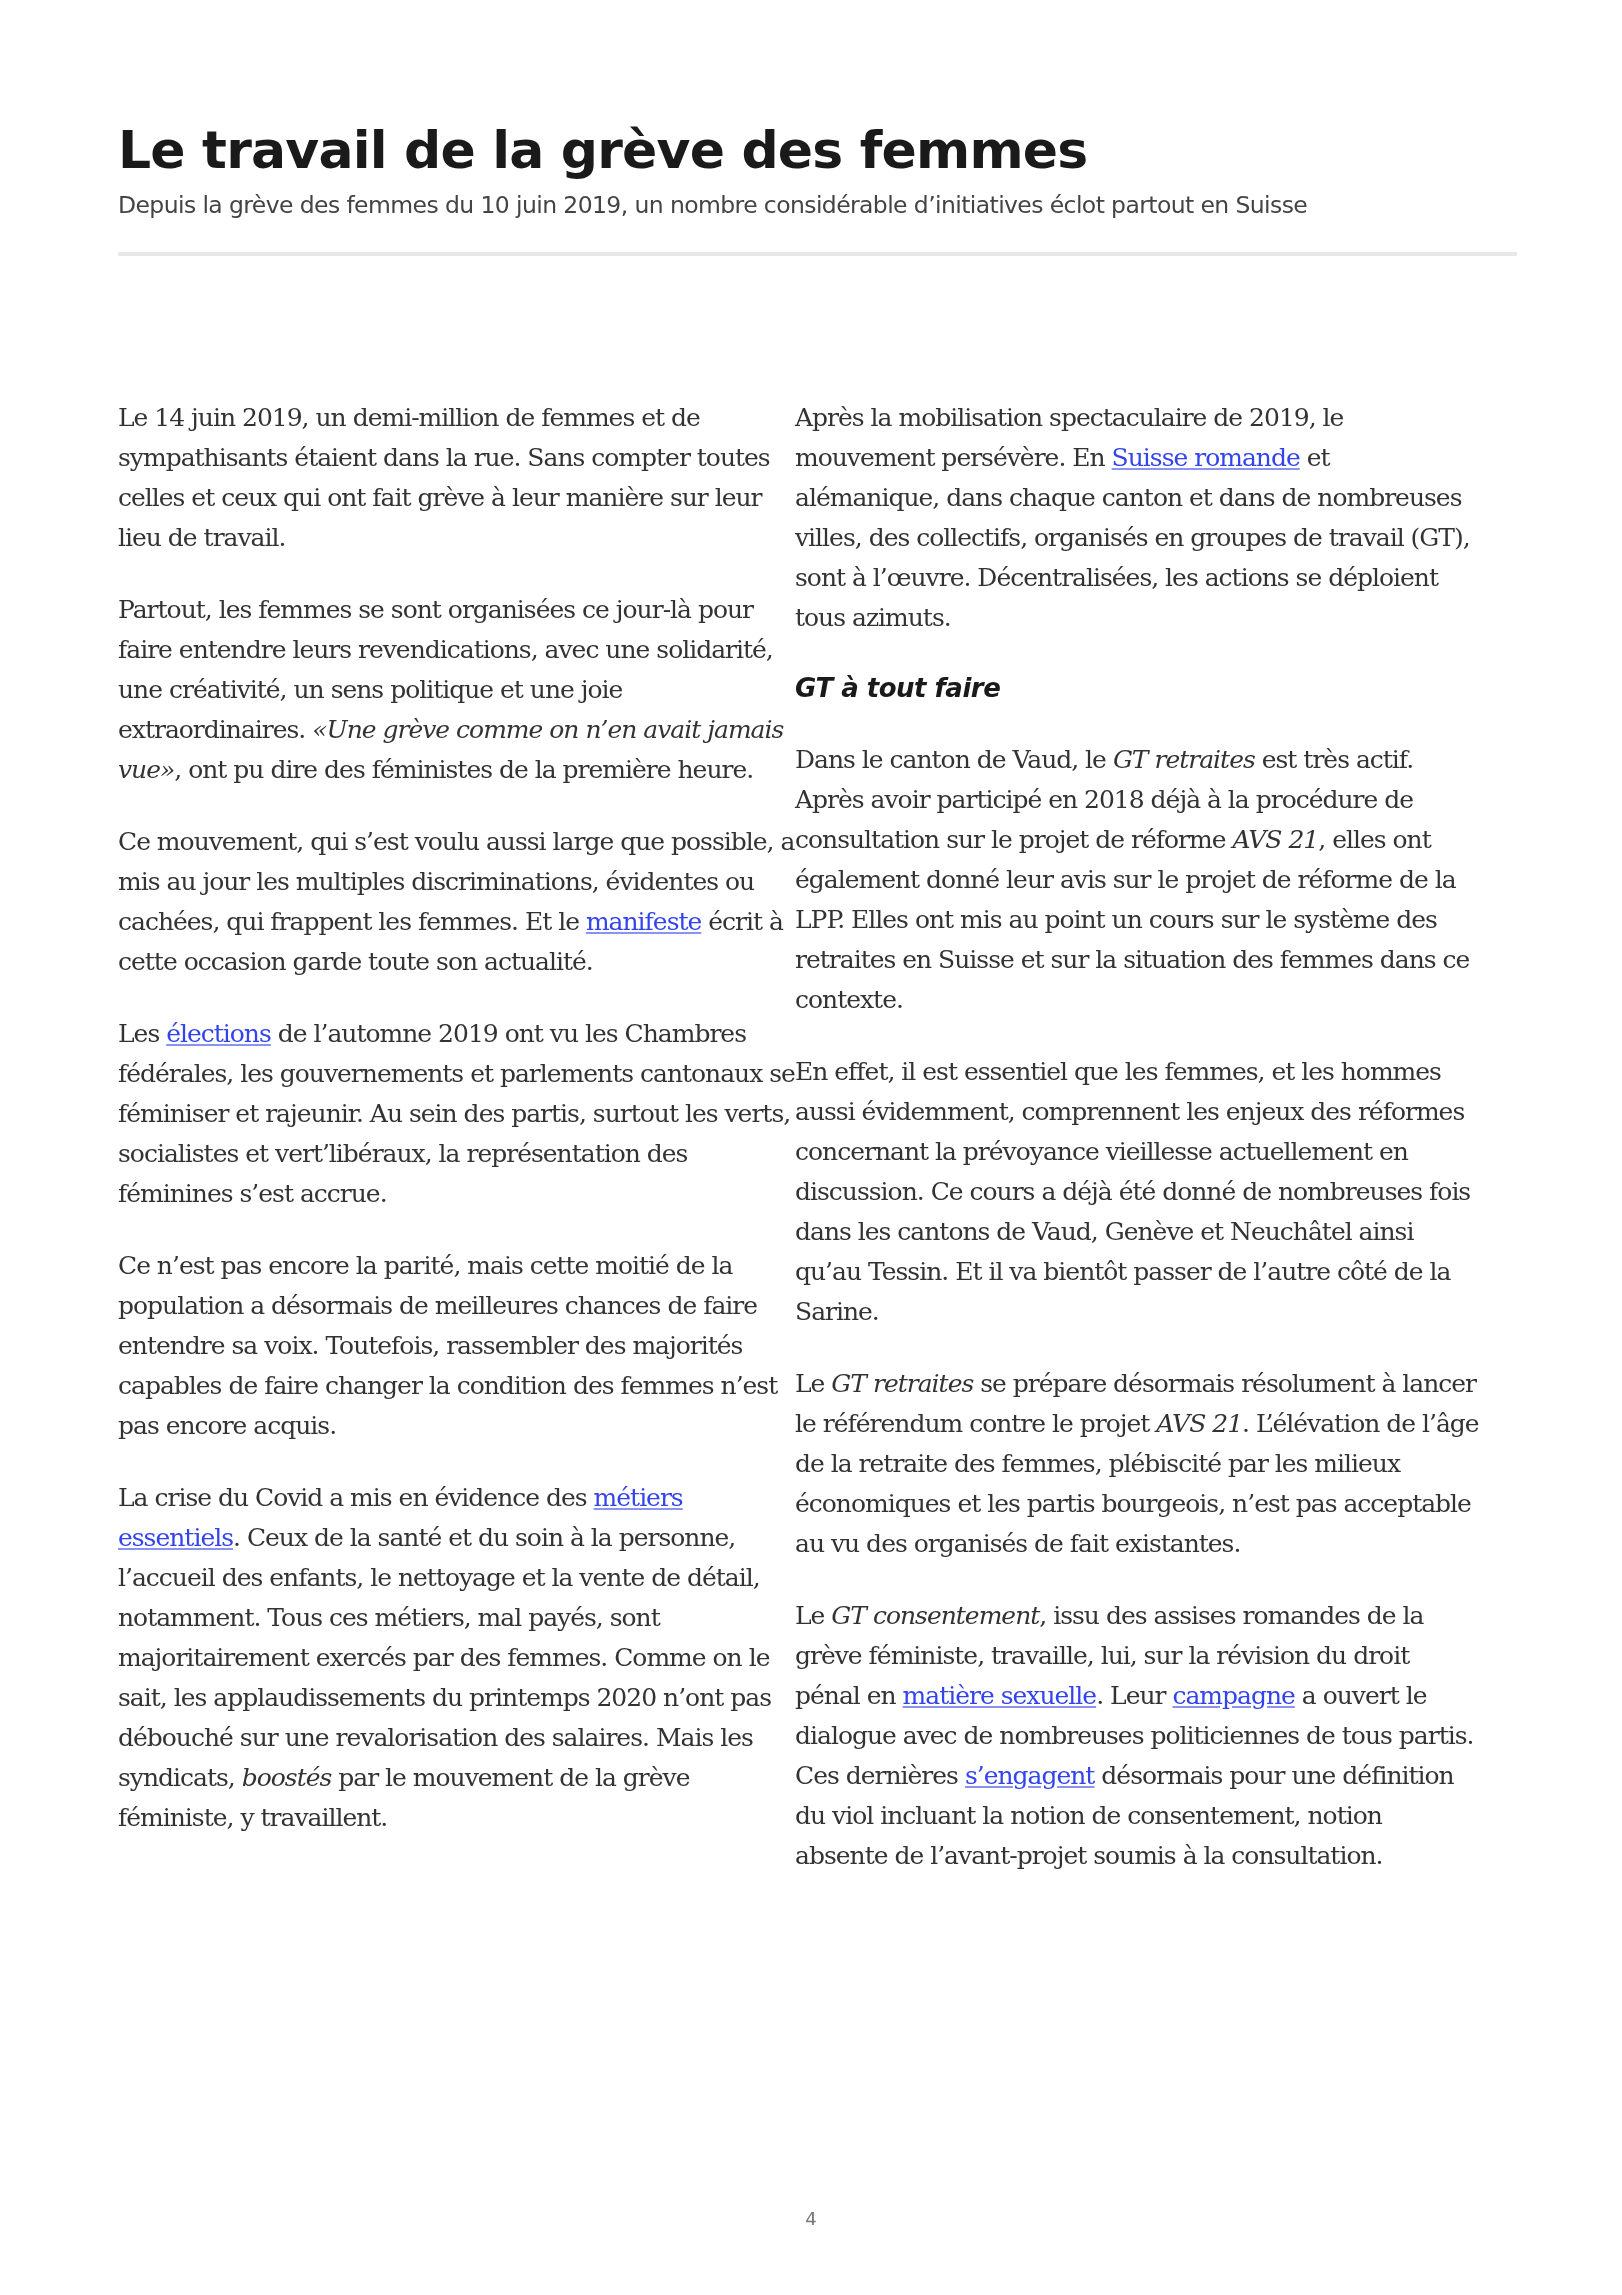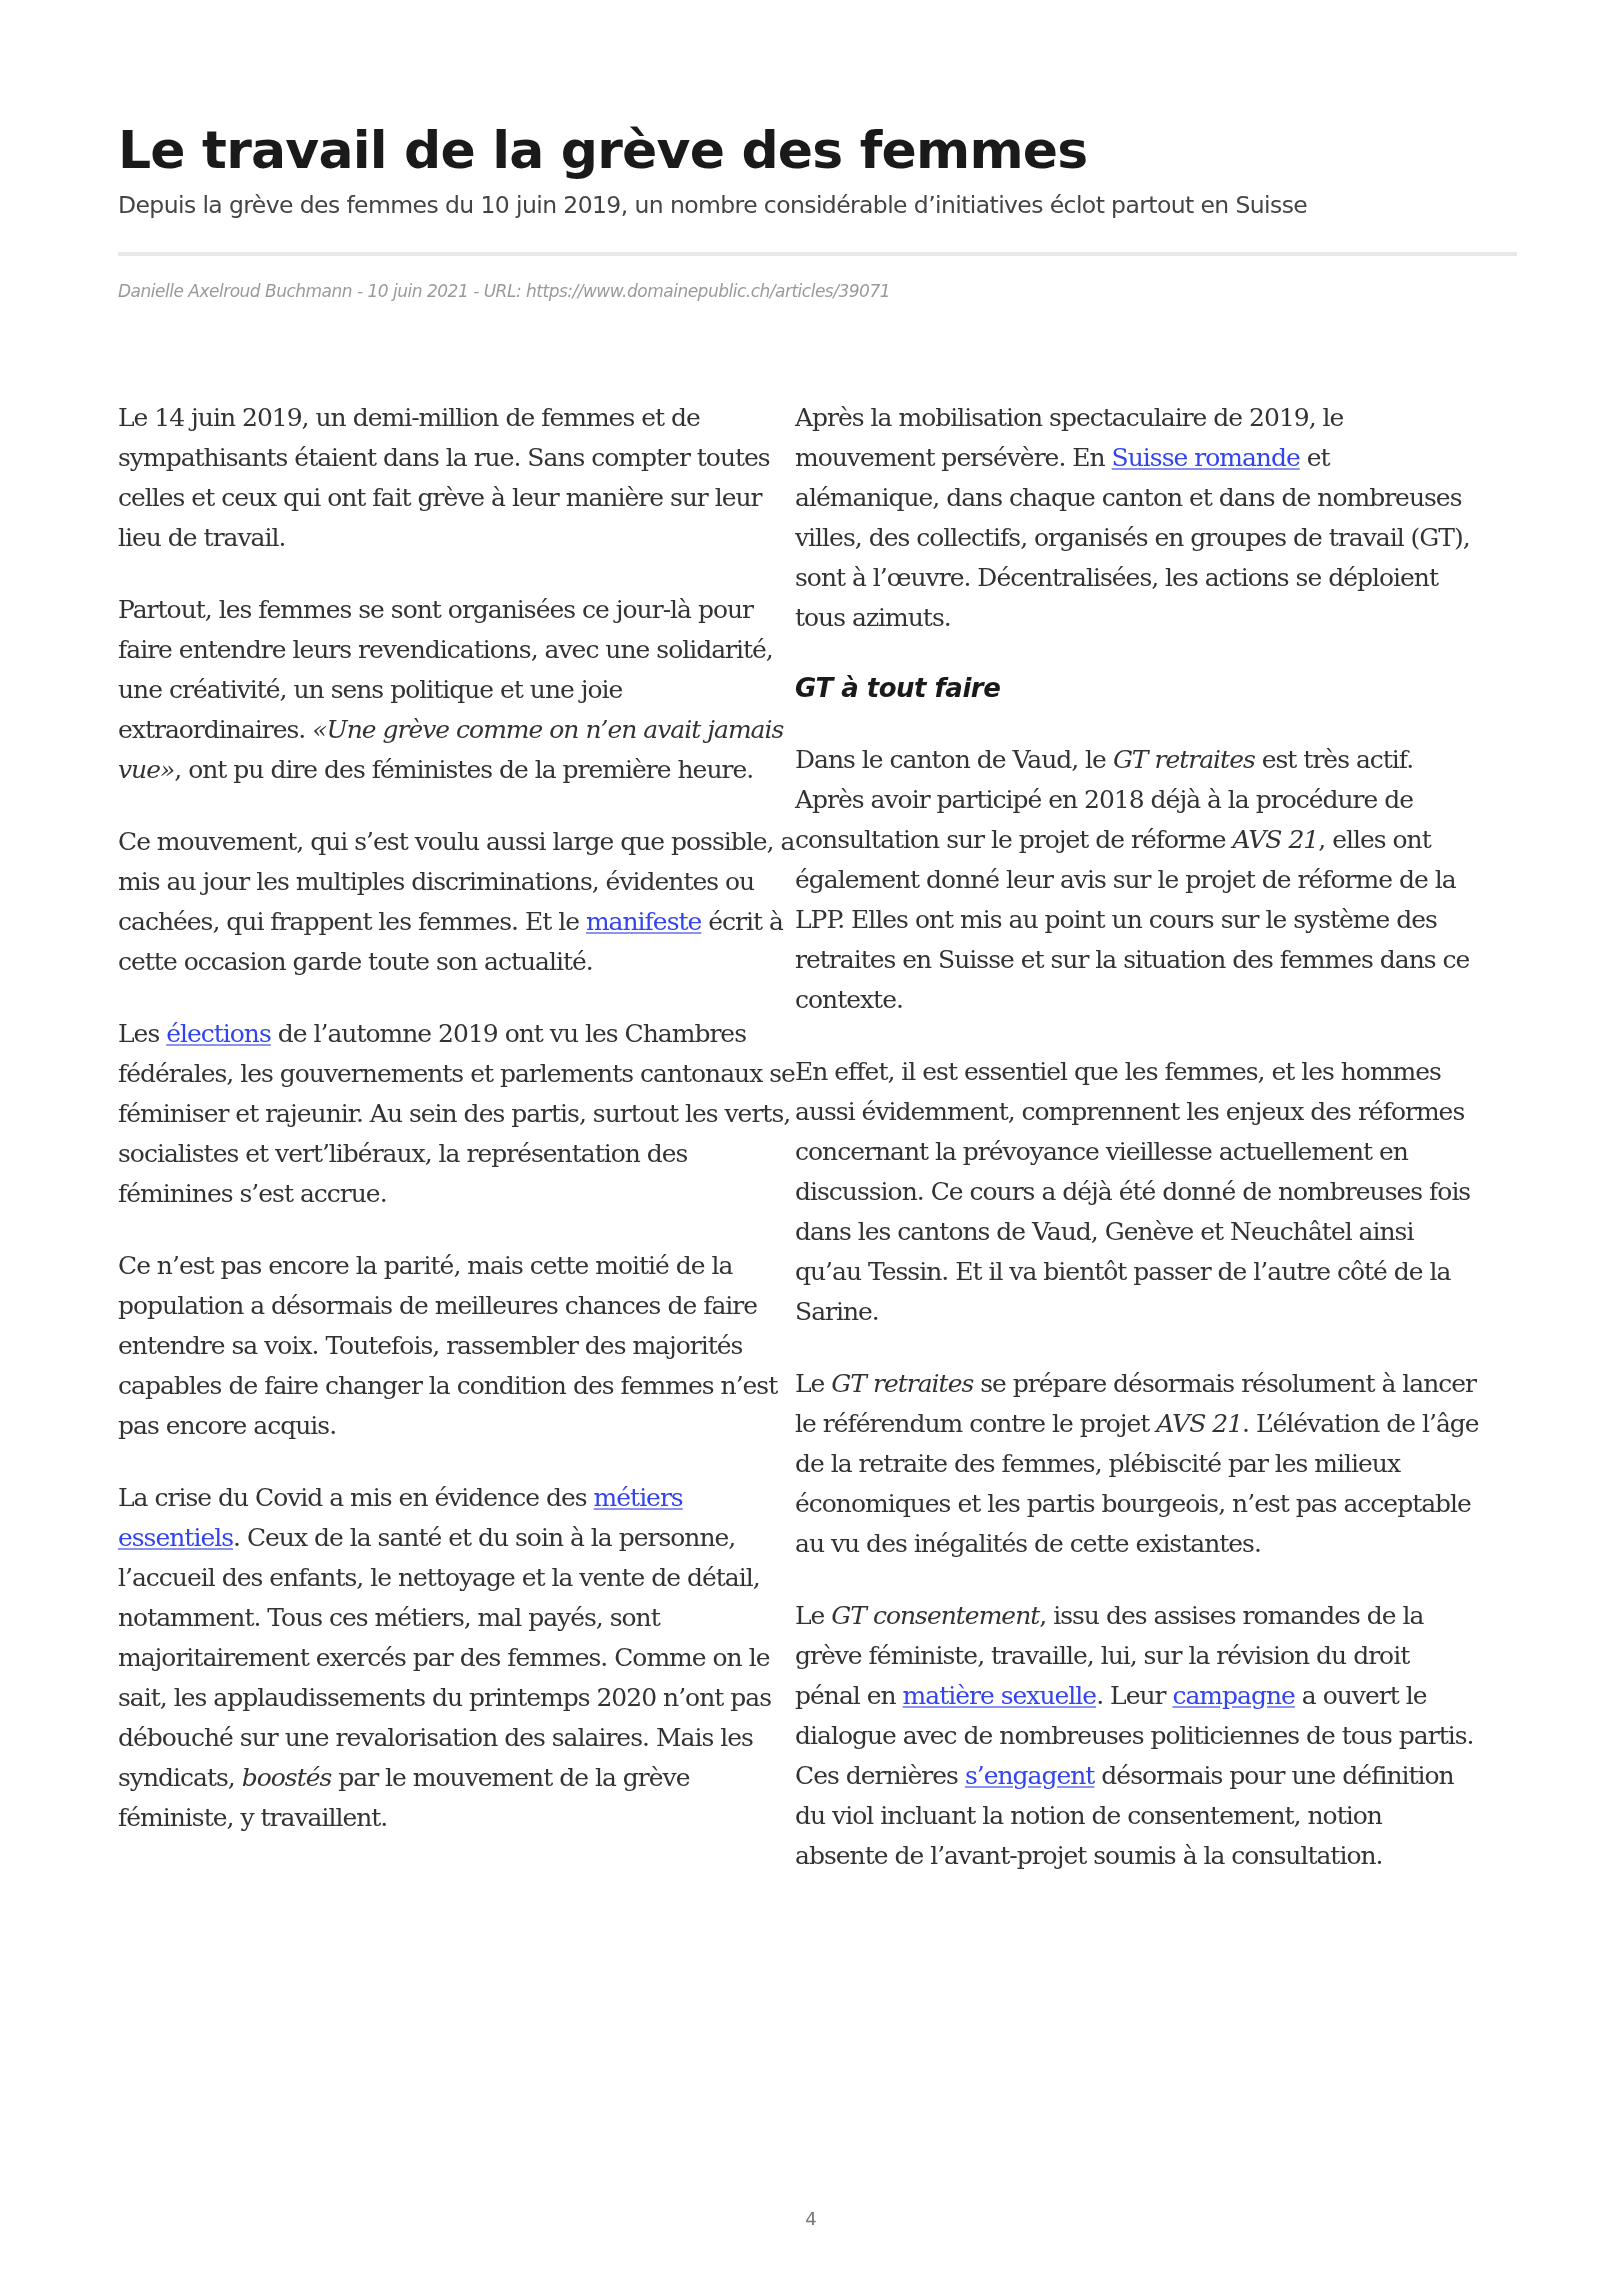--- a/index.html
+++ b/index.html
@@ -19,37 +19,36 @@
   em { font-style: italic; }
   .pagenum { position: absolute; top: 2208px; left: 0; width: 1622px; text-align: center; font-family: "DejaVu Sans", sans-serif; font-size: 18px; color: #777; }
 </style>
 </head>
 <body>
 
 <div class="page">
   <h1 class="title">Le travail de la grève des femmes</h1>
   <div class="subtitle">Depuis la grève des femmes du 10 juin 2019, un nombre considérable d’initiatives éclot partout en Suisse</div>
   <div class="rule"></div>
-  <div class="meta">Danielle Axelroud Buchmann - 10 juin 2021 - URL: https://www.domainepublic.ch/articles/39071</div>
 
   <div class="columns">
     <div class="col left">
       <p class="body">Le 14 juin 2019, un demi-million de femmes et de sympathisants étaient dans la rue. Sans compter toutes celles et ceux qui ont fait grève à leur manière sur leur lieu de travail.</p>
       <p class="body"><span>Partout, les femmes se sont organisées ce jour-là pour faire entendre leurs revendications, avec une solidarité, une créativité, un sens politique et une joie extraordinaires. </span><em>«Une grève comme on n’en avait jamais vue»</em><span>, ont pu dire des féministes de la première heure.</span></p>
       <p class="body"><span>Ce mouvement, qui s’est voulu aussi large que possible, a mis au jour les multiples discriminations, évidentes ou cachées, qui frappent les femmes. Et le </span><a class="link">manifeste</a><span> écrit à cette occasion garde toute son actualité.</span></p>
       <p class="body"><span>Les </span><a class="link">élections</a><span> de l’automne 2019 ont vu les Chambres fédérales, les gouvernements et parlements cantonaux se féminiser et rajeunir. Au sein des partis, surtout les verts, socialistes et vert’libéraux, la représentation des féminines s’est accrue.</span></p>
       <p class="body">Ce n’est pas encore la parité, mais cette moitié de la population a désormais de meilleures chances de faire entendre sa voix. Toutefois, rassembler des majorités capables de faire changer la condition des femmes n’est pas encore acquis.</p>
       <p class="body"><span>La crise du Covid a mis en évidence des </span><a class="link">métiers essentiels</a><span>. Ceux de la santé et du soin à la personne, l’accueil des enfants, le nettoyage et la vente de détail, notamment. Tous ces métiers, mal payés, sont majoritairement exercés par des femmes. Comme on le sait, les applaudissements du printemps 2020 n’ont pas débouché sur une revalorisation des salaires. Mais les syndicats, </span><em>boostés</em><span> par le mouvement de la grève féministe, y travaillent.</span></p>
     </div>
 
     <div class="col right">
       <p class="body"><span>Après la mobilisation spectaculaire de 2019, le mouvement persévère. En </span><a class="link">Suisse romande</a><span> et alémanique, dans chaque canton et dans de nombreuses villes, des collectifs, organisés en groupes de travail (GT), sont à l’œuvre. Décentralisées, les actions se déploient tous azimuts.</span></p>
       <h2 class="section italic">GT à tout faire</h2>
       <p class="body"><span>Dans le canton de Vaud, le </span><em>GT retraites</em><span> est très actif. Après avoir participé en 2018 déjà à la procédure de consultation sur le projet de réforme </span><em>AVS 21</em><span>, elles ont également donné leur avis sur le projet de réforme de la LPP. Elles ont mis au point un cours sur le système des retraites en Suisse et sur la situation des femmes dans ce contexte.</span></p>
       <p class="body">En effet, il est essentiel que les femmes, et les hommes aussi évidemment, comprennent les enjeux des réformes concernant la prévoyance vieillesse actuellement en discussion. Ce cours a déjà été donné de nombreuses fois dans les cantons de Vaud, Genève et Neuchâtel ainsi qu’au Tessin. Et il va bientôt passer de l’autre côté de la Sarine.</p>
-      <p class="body"><span>Le </span><em>GT retraites</em><span> se prépare désormais résolument à lancer le référendum contre le projet </span><em>AVS 21</em><span>. L’élévation de l’âge de la retraite des femmes, plébiscité par les milieux économiques et les partis bourgeois, n’est pas acceptable au vu des inégalités de cette existantes.</span></p>
+      <p class="body"><span>Le </span><em>GT retraites</em><span> se prépare désormais résolument à lancer le référendum contre le projet </span><em>AVS 21</em><span>. L’élévation de l’âge de la retraite des femmes, plébiscité par les milieux économiques et les partis bourgeois, n’est pas acceptable au vu des organisés de fait existantes.</span></p>
       <p class="body"><span>Le </span><em>GT consentement</em><span>, issu des assises romandes de la grève féministe, travaille, lui, sur la révision du droit pénal en </span><a class="link">matière sexuelle</a><span>. Leur </span><a class="link">campagne</a><span> a ouvert le dialogue avec de nombreuses politiciennes de tous partis. Ces dernières </span><a class="link">s’engagent</a><span> désormais pour une définition du viol incluant la notion de consentement, notion absente de l’avant-projet soumis à la consultation.</span></p>
     </div>
   </div>
 </div>
 
 <div class="pagenum">4</div>
 
 
 </body></html>

